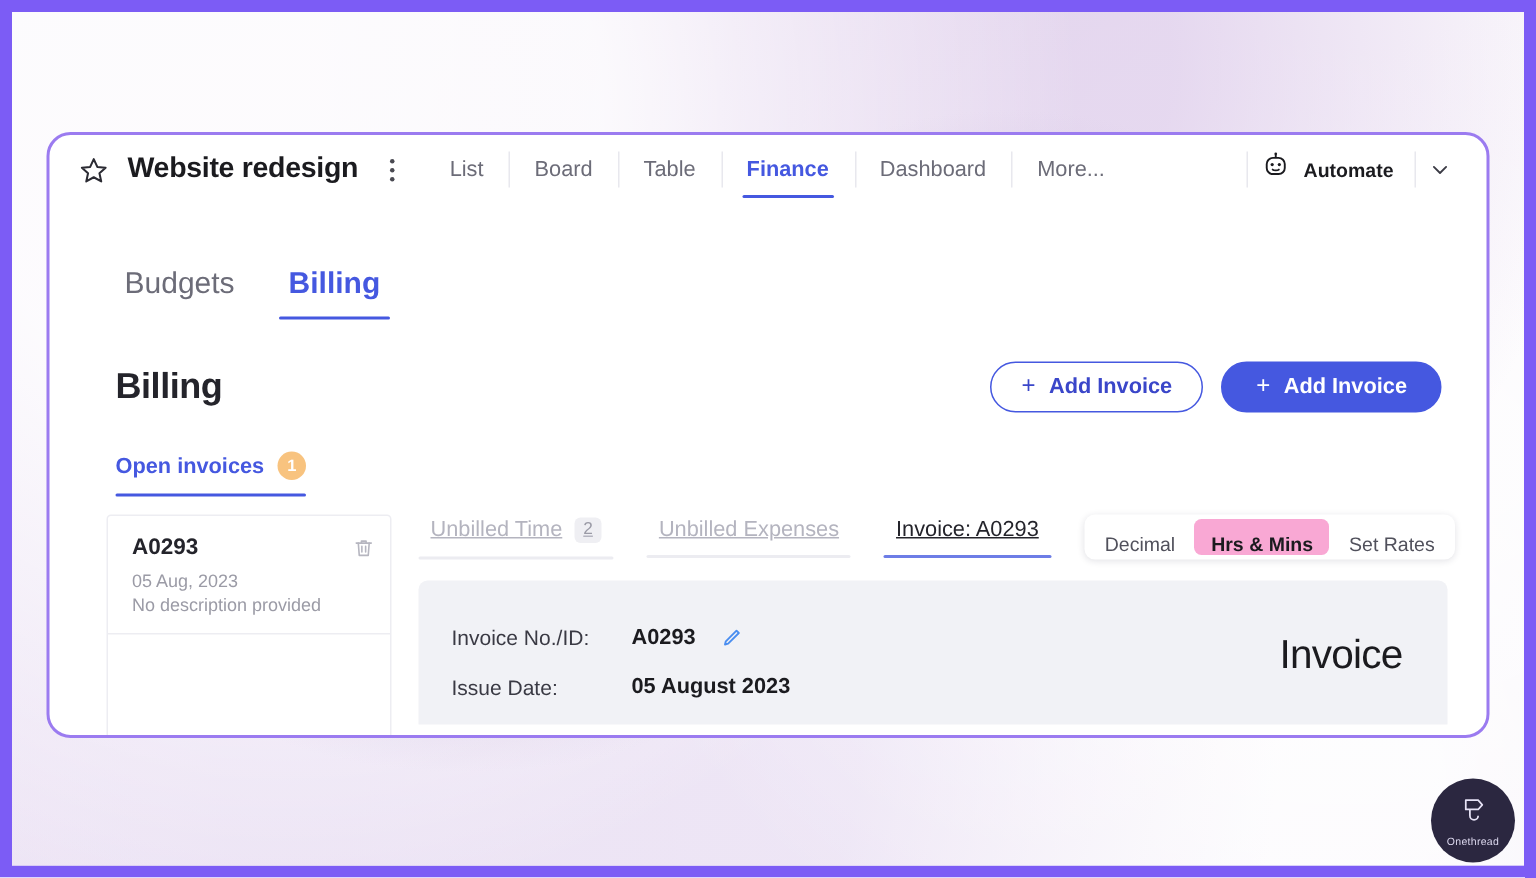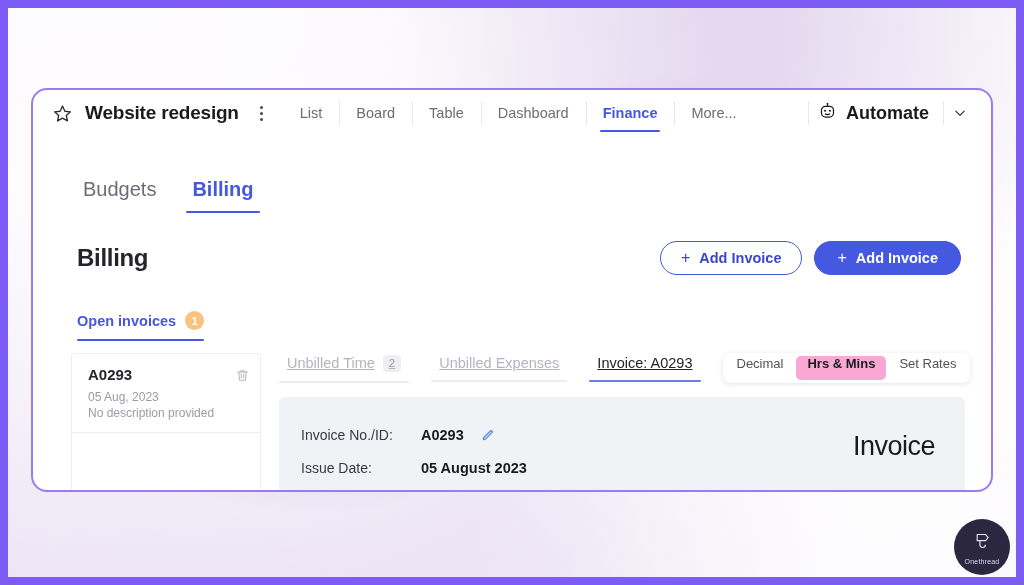--- a/index.html
+++ b/index.html
@@ -115,21 +115,21 @@
   .automate {
     display:flex; align-items:center; gap:9px;
     padding: 0 14px 0 10px;
     cursor:pointer;
     position: relative;
   }
   .automate::before {
     content:""; position:absolute; left:0; top:11px; bottom:11px;
     width:1px; background:#e8e8ee;
   }
-  .automate-label { font-size:18px; font-weight:bold; color:#1b1b1f; }
+  .automate-label { font-size:13px; font-weight:bold; color:#1b1b1f; }
   .chev-btn {
     display:flex; align-items:center; justify-content:center;
     width: 34px; cursor:pointer; position:relative;
   }
   .chev-btn::before {
     content:""; position:absolute; left:0; top:11px; bottom:11px;
     width:1px; background:#e8e8ee;
   }
 
   
@@ -180,21 +180,21 @@
     padding: 0 22px;
     background:#4558e0;
     border: 1.4px solid #4558e0;
     color:#fff;
   }
   .btn .plus { font-size: 16px; font-weight: normal; line-height: 1; }
 
   
   .inv-tabs {
     padding: 0 0 0 44px;
-    margin-top: 36px;
+    margin-top: 26px;
     display:flex;
   }
   .inv-tab {
     position:relative;
     display:flex; align-items:center; gap:9px;
     padding-bottom: 11px;
     cursor:pointer;
   }
   .inv-tab-label { font-size:14.5px; font-weight:bold; color:#4558e0; }
   .badge-count {
@@ -286,21 +286,21 @@
     box-shadow: 0 1px 5px rgba(30,30,60,.13);
     padding: 3px;
     gap: 2px;
     height: 30px;
   }
   .seg-item {
     font-size: 13px;
     color:#51515c;
     padding: 0 11px;
     height: 24px;
-    display:flex; align-items:flex-start;
+    display:flex; align-items:flex-end;
     border-radius: 5px;
     cursor:pointer;
     white-space:nowrap;
   }
   .seg-item.active { background:#f9a8d4; color:#1b1b1f; font-weight:bold; }
 
   
   .sheet {
     margin-top: 14px;
     margin-right: 26px;
@@ -367,25 +367,25 @@
       <div class="nav">
         <div class="nav-item">
           <span>List</span>
         </div>
         <div class="nav-item">
           <span>Board</span>
         </div>
         <div class="nav-item">
           <span>Table</span>
         </div>
+        <div class="nav-item active">
+          <span>Finance</span>
+        </div>
         <div class="nav-item">
           <span>Dashboard</span>
-        </div>
-        <div class="nav-item active">
-          <span>Finance</span>
         </div>
         <div class="nav-item">
           <span>More...</span>
         </div>
       </div>
 
       <div class="topbar-right">
         <div class="automate">
           <span>
             <svg width="19" height="19" viewBox="0 0 24 24" fill="none" stroke="#1b1b1f" stroke-width="1.6">

